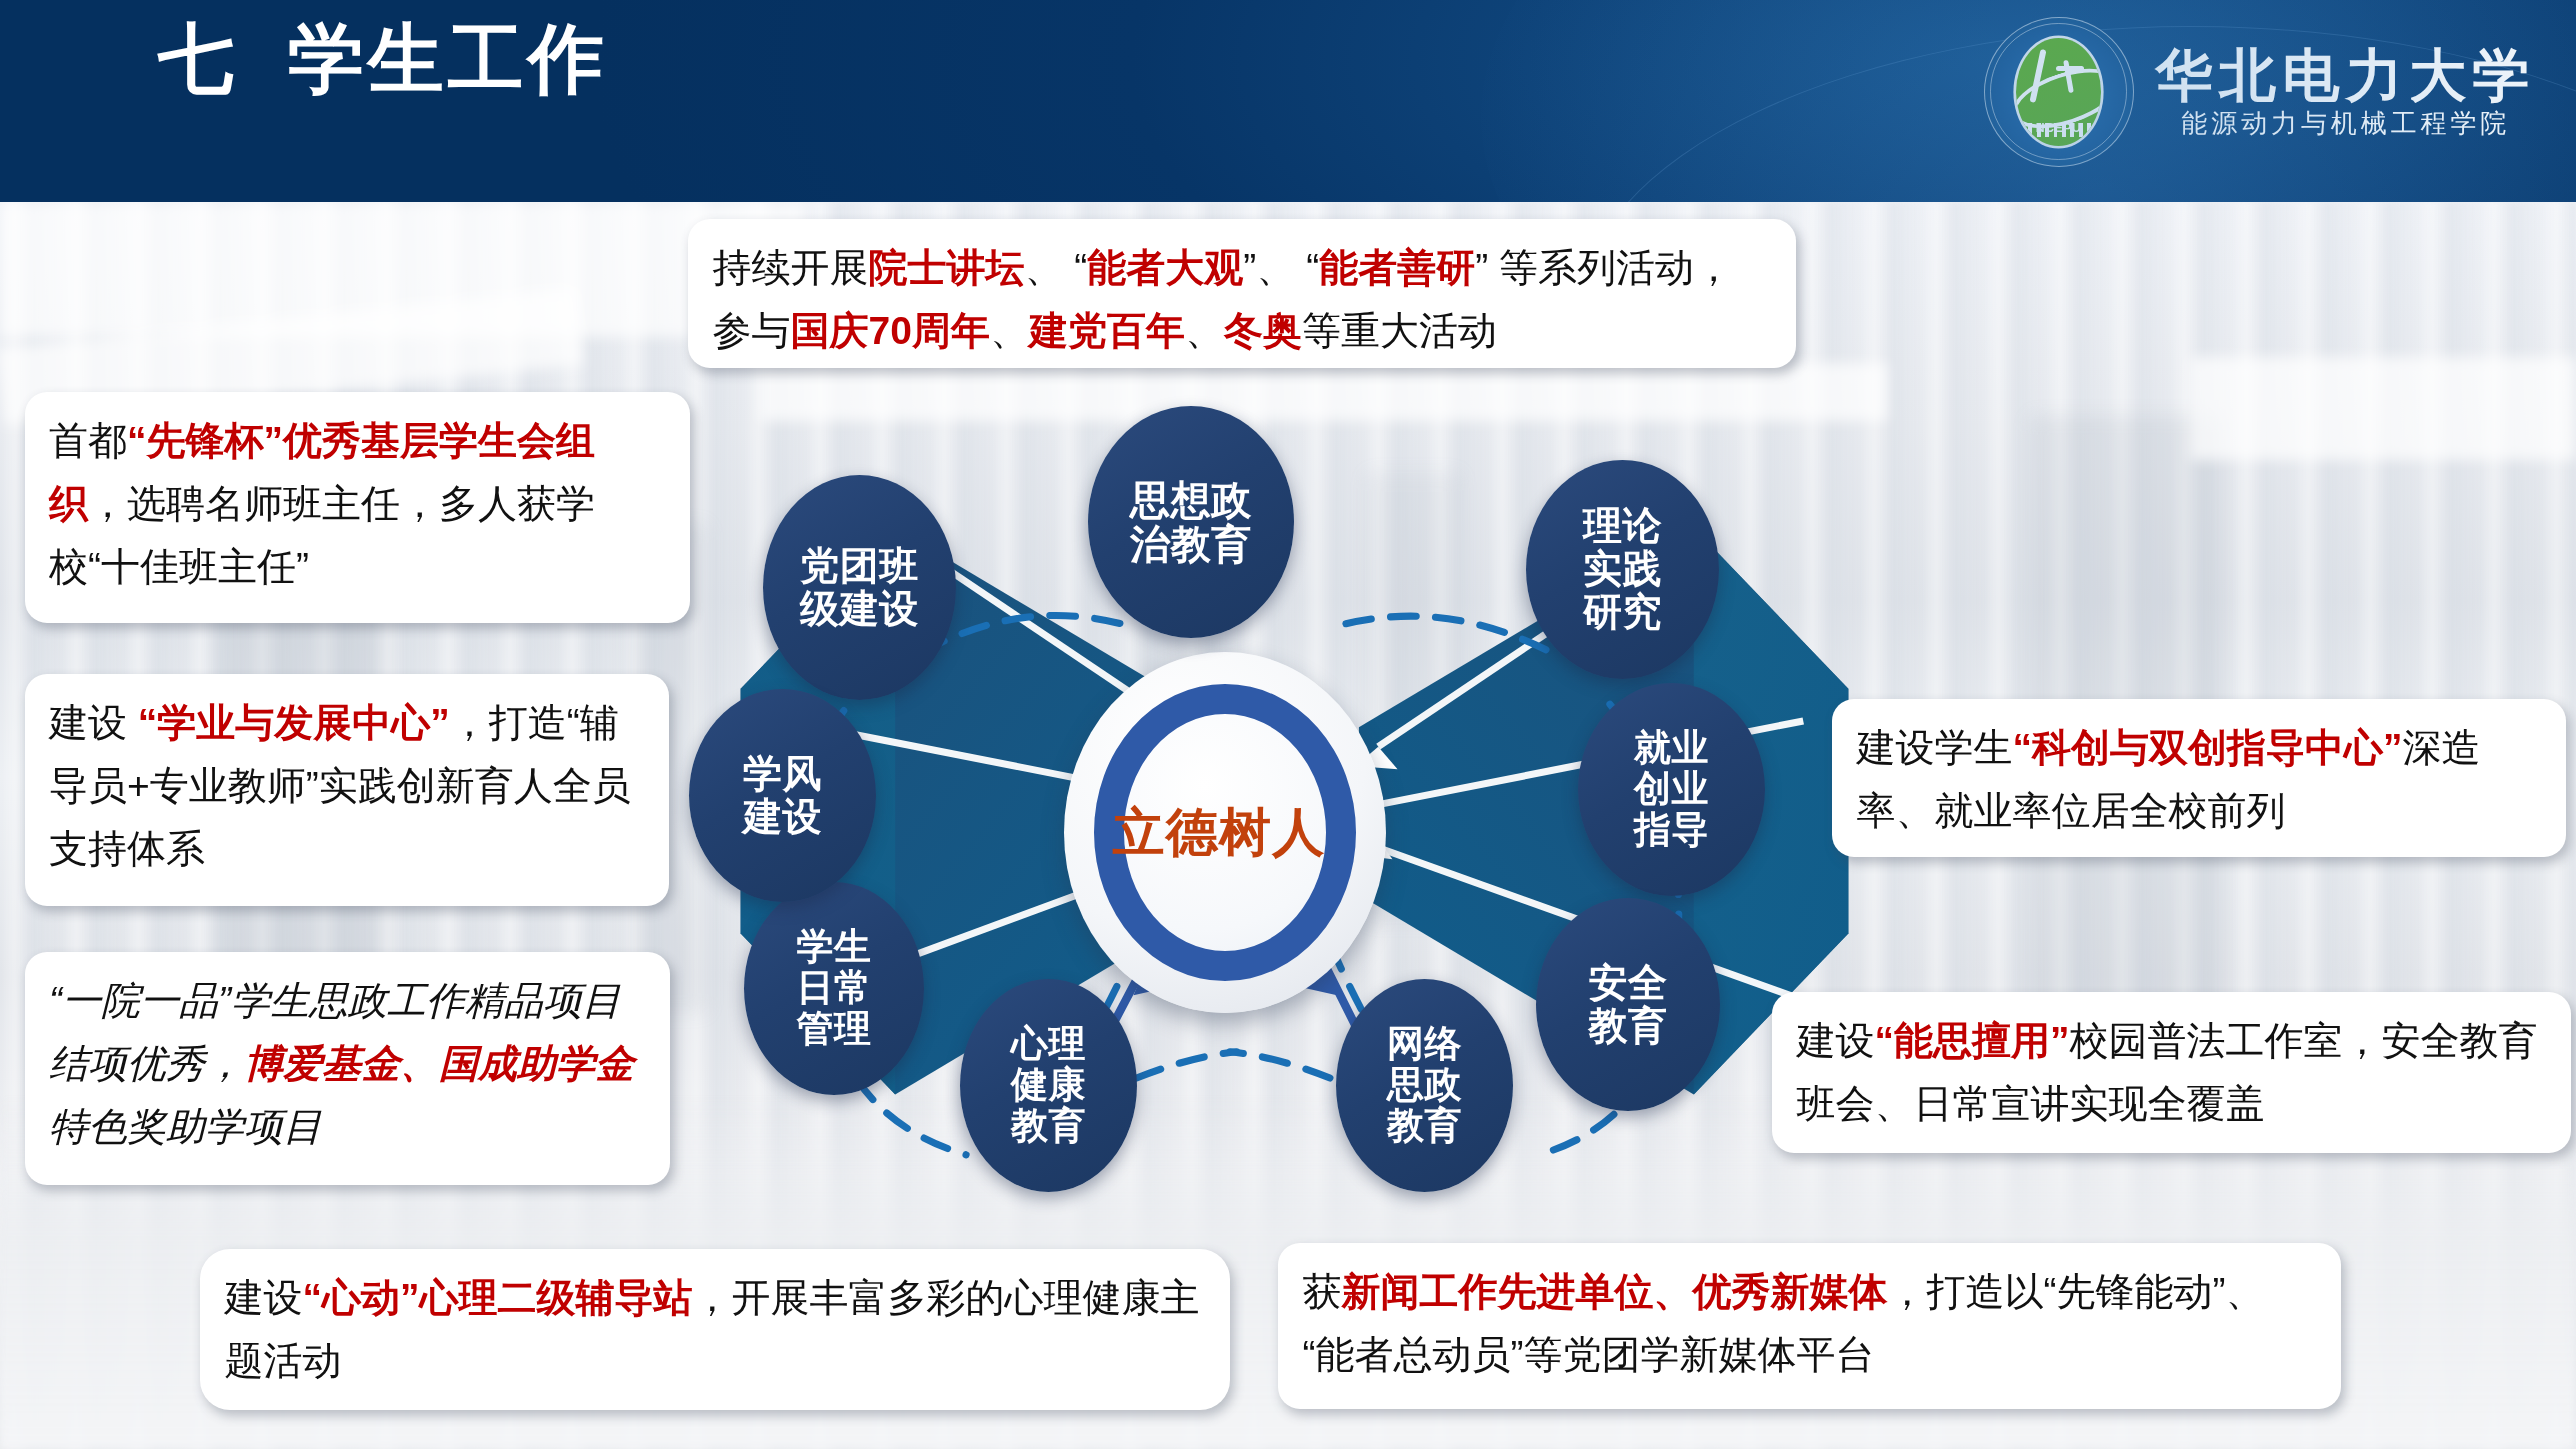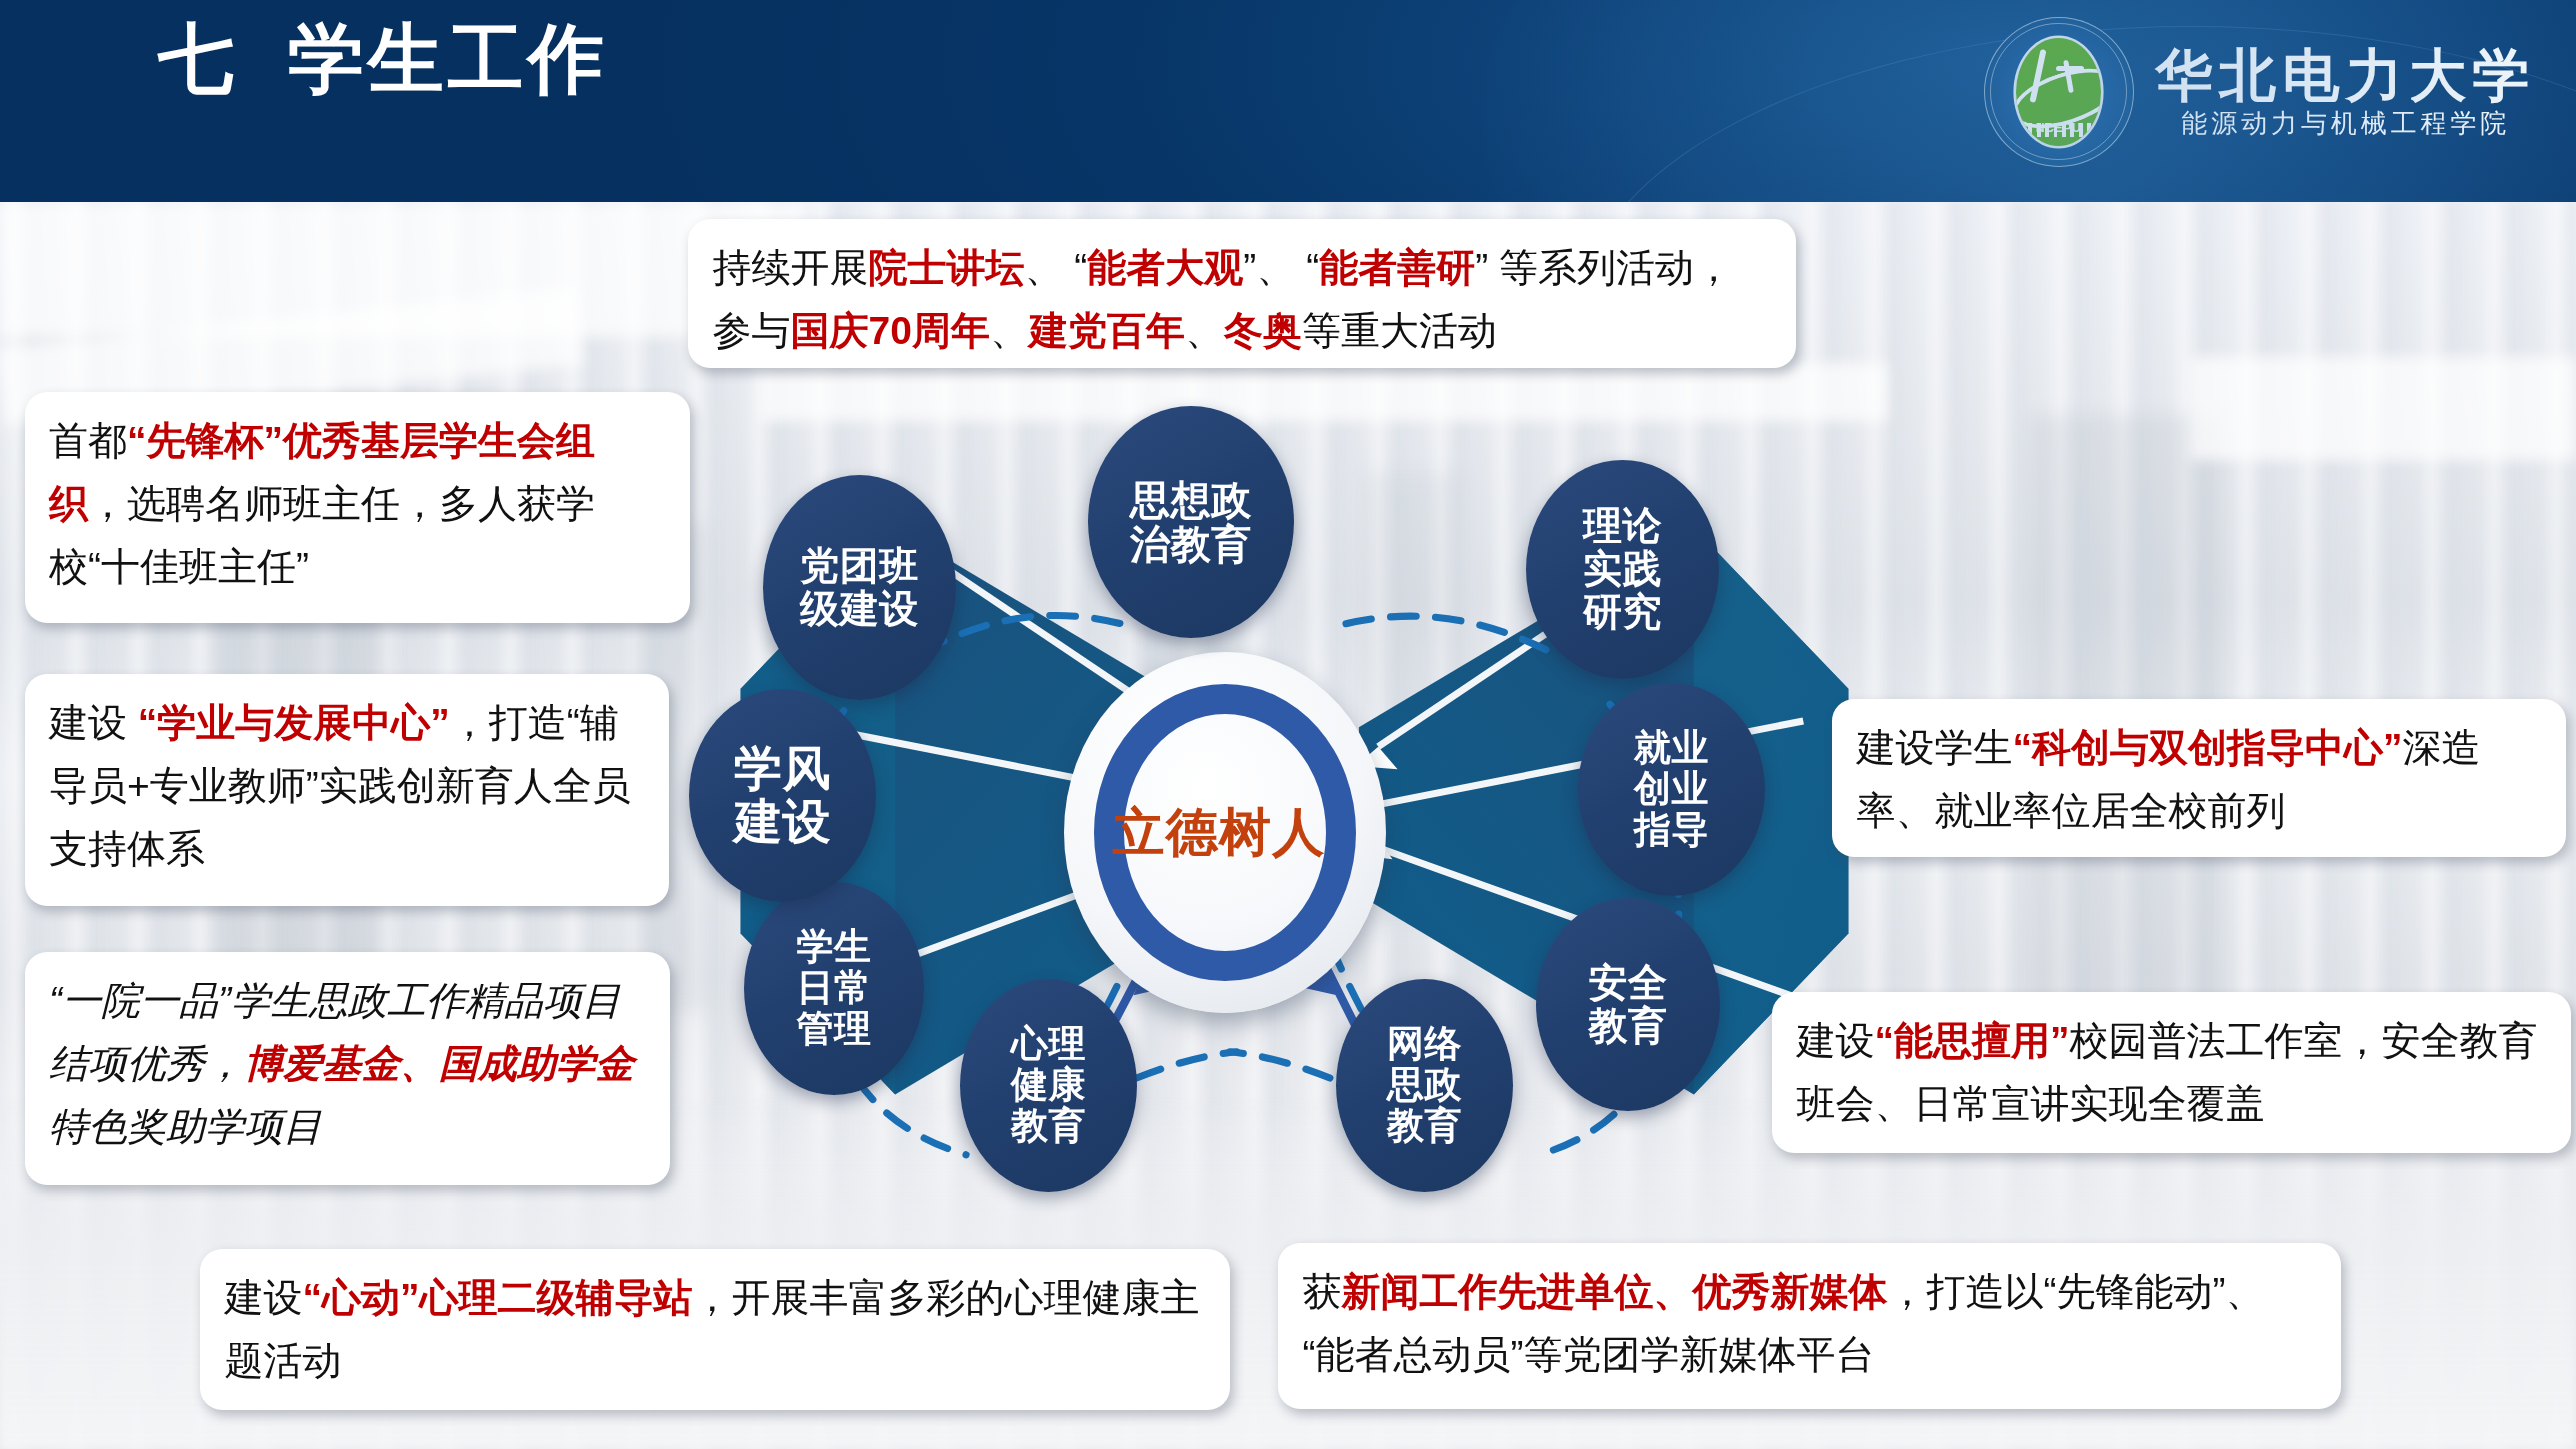--- a/index.html
+++ b/index.html
@@ -236,21 +236,21 @@
   </div>
 
   <div class="node" style="left:960px;top:979px;width:177px;height:213px;font-size:37px;">
     <span>心理<br>健康<br>教育</span>
   </div>
 
   <div class="node" style="left:744px;top:882px;width:180px;height:213px;font-size:37px;text-align:right;">
     <span>学生<br>日常<br>管理</span>
   </div>
 
-  <div class="node" style="left:689px;top:689px;width:187px;height:213px;font-size:48px;text-align:right;">
+  <div class="node" style="left:689px;top:689px;width:187px;height:213px;font-size:39px;text-align:right;">
     <span>学风<br>建设</span>
   </div>
 
   <div class="callout" style="left:688px;top:219px;width:1108px;height:149px;">
     <div class="pl">持续开展<b>院士讲坛</b>、 “<b>能者大观</b>”、 “<b>能者善研</b>” 等系列活动，参与<b>国庆70周年</b>、<b>建党百年</b>、<b>冬奥</b>等重大活动</div>
   </div>
 
   <div class="callout" style="left:24.5px;top:392px;width:665px;height:231px;">
     <div class="pl">首都<b>“先锋杯”优秀基层学生会组织</b>，选聘名师班主任，多人获学校“十佳班主任”</div>
   </div>
@@ -265,21 +265,21 @@
 
 
   <div class="callout" style="left:1832px;top:699px;width:734px;height:158px;">
     <div class="pl">建设学生<b>“科创与双创指导中心”</b>深造率、就业率位居全校前列</div>
   </div>
 
   <div class="callout" style="left:1772px;top:992px;width:799px;height:161px;">
     <div class="pl">建设<b>“能思擅用”</b>校园普法工作室，安全教育班会、日常宣讲实现全覆盖</div>
   </div>
 
-  <div class="callout" style="left:200px;top:1249px;width:1030px;height:161px;">
+  <div class="callout" style="left:200px;top:1249px;width:1030px;height:161px;border-radius:30px;">
     <div class="pl">建设<b>“心动”心理二级辅导站</b>，开展丰富多彩的心理健康主题活动</div>
   </div>
 
   <div class="callout" style="left:1278px;top:1243px;width:1063px;height:166px;">
     <div class="pl">获<b>新闻工作先进单位、优秀新媒体</b>，打造以“先锋能动”、 “能者总动员”等党团学新媒体平台</div>
   </div>
 
 </div>
 
 

